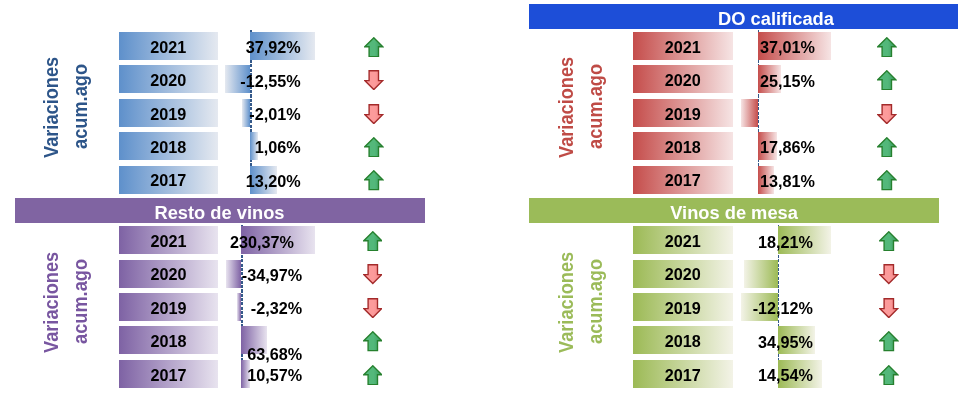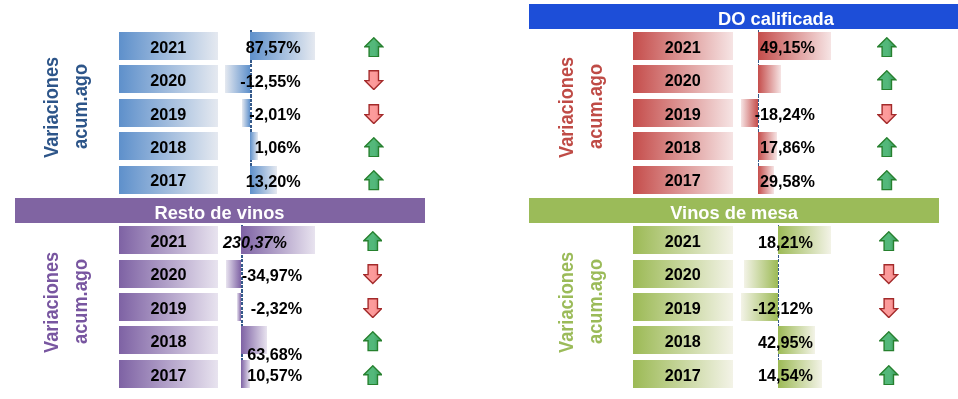--- a/index.html
+++ b/index.html
@@ -21,21 +21,21 @@
 <body>
 
 <div class="stage" id="stage">
     <div class="panel">
       <div class="axis-title" style="color: rgb(45, 85, 137); left: 41px; top: 158.3px;">Variaciones</div>
       <div class="axis-title" style="color: rgb(45, 85, 137); left: 69.8px; top: 149.3px;">acum.ago</div>
       <div class="zero-line" style="left: 250.3px; top: 30.3px; height: 163.6px;"></div>
       <div class="year-bar" style="left: 118.7px; width: 99.1px; top: 31.9px; height: 28px; background: linear-gradient(to right, rgb(94, 144, 203) 0%, rgb(229, 233, 240) 100%);"></div>
       <div class="year-label" style="left: 118.7px; width: 99.1px; top: 31.9px; height: 28px;">2021</div>
       <div class="data-bar" style="top: 31.9px; height: 28px; left: 250.3px; width: 65px; background: linear-gradient(to right, rgb(94, 144, 203) 0%, rgb(229, 233, 240) 100%);"></div>
-      <div class="value-label" style="left: 130.6px; width: 170px; top: 39.2px;">87,57%</div>
+      <div class="value-label" style="left: 130.6px; width: 170px; top: 39.2px;">37,92%</div>
       <div class="arrow-icon" style="left: 364px; top: 36.7px; width: 19.6px; height: 20.4px;">
         <svg width="19.6" height="20.4" viewBox="0 0 100 104" style="display: block;">
           <defs>
             <linearGradient id="ag0" x1="0" y1="0" x2="1" y2="0">
               <stop offset="0%" stop-color="#3FA066"></stop>
               <stop offset="14%" stop-color="#53B87A"></stop>
               <stop offset="55%" stop-color="#53B87A"></stop>
               <stop offset="86%" stop-color="#3FA066"></stop>
               <stop offset="100%" stop-color="#3FA066"></stop>
             </linearGradient>
@@ -119,56 +119,56 @@
     <div class="panel">
       <div class="panel-header" style="left: 529px; width: 494px; top: 3.5px; height: 25.8px; background: #1d4ed8;">
         <span class="panel-title-text">DO calificada</span>
       </div>
       <div class="axis-title" style="color: rgb(191, 75, 70); left: 555.7px; top: 158.3px;">Variaciones</div>
       <div class="axis-title" style="color: rgb(191, 75, 70); left: 584.5px; top: 149.3px;">acum.ago</div>
       <div class="zero-line" style="left: 758.2px; top: 30.3px; height: 163.6px;"></div>
       <div class="year-bar" style="left: 632.8px; width: 99.9px; top: 31.9px; height: 28px; background: linear-gradient(to right, rgb(197, 77, 75) 0%, rgb(246, 228, 228) 100%);"></div>
       <div class="year-label" style="left: 632.8px; width: 99.9px; top: 31.9px; height: 28px;">2021</div>
       <div class="data-bar" style="top: 31.9px; height: 28px; left: 758.2px; width: 73px; background: linear-gradient(to right, rgb(197, 77, 75) 0%, rgb(246, 228, 228) 100%);"></div>
-      <div class="value-label" style="left: 645px; width: 170px; top: 39.2px;">49,15%</div>
+      <div class="value-label" style="left: 645px; width: 170px; top: 39.2px;">37,01%</div>
       <div class="arrow-icon" style="left: 877.4px; top: 36.7px; width: 19.6px; height: 20.4px;">
         <svg width="19.6" height="20.4" viewBox="0 0 100 104" style="display: block;">
           <defs>
             <linearGradient id="ag5" x1="0" y1="0" x2="1" y2="0">
               <stop offset="0%" stop-color="#3FA066"></stop>
               <stop offset="14%" stop-color="#53B87A"></stop>
               <stop offset="55%" stop-color="#53B87A"></stop>
               <stop offset="86%" stop-color="#3FA066"></stop>
               <stop offset="100%" stop-color="#3FA066"></stop>
             </linearGradient>
           </defs>
           <path d="M50 4 L96 50 L74 50 L74 100 L26 100 L26 50 L4 50 Z" fill="url(#ag5)" stroke="#26802E" stroke-width="7" stroke-linejoin="miter" stroke-miterlimit="4"></path>
         </svg>
       </div>
       <div class="year-bar" style="left: 632.8px; width: 99.9px; top: 65.3px; height: 28px; background: linear-gradient(to right, rgb(197, 77, 75) 0%, rgb(246, 228, 228) 100%);"></div>
       <div class="year-label" style="left: 632.8px; width: 99.9px; top: 65.3px; height: 28px;">2020</div>
       <div class="data-bar" style="top: 65.3px; height: 28px; left: 758.2px; width: 23px; background: linear-gradient(to right, rgb(197, 77, 75) 0%, rgb(246, 228, 228) 100%);"></div>
+      <div class="value-label" style="left: 645px; width: 170px; top: 72.6px;">25,15%</div>
       <div class="arrow-icon" style="left: 877.4px; top: 70.1px; width: 19.6px; height: 20.4px;">
         <svg width="19.6" height="20.4" viewBox="0 0 100 104" style="display: block;">
           <defs>
             <linearGradient id="ag6" x1="0" y1="0" x2="1" y2="0">
               <stop offset="0%" stop-color="#3FA066"></stop>
               <stop offset="14%" stop-color="#53B87A"></stop>
               <stop offset="55%" stop-color="#53B87A"></stop>
               <stop offset="86%" stop-color="#3FA066"></stop>
               <stop offset="100%" stop-color="#3FA066"></stop>
             </linearGradient>
           </defs>
           <path d="M50 4 L96 50 L74 50 L74 100 L26 100 L26 50 L4 50 Z" fill="url(#ag6)" stroke="#26802E" stroke-width="7" stroke-linejoin="miter" stroke-miterlimit="4"></path>
         </svg>
       </div>
       <div class="year-bar" style="left: 632.8px; width: 99.9px; top: 98.7px; height: 28px; background: linear-gradient(to right, rgb(197, 77, 75) 0%, rgb(246, 228, 228) 100%);"></div>
       <div class="year-label" style="left: 632.8px; width: 99.9px; top: 98.7px; height: 28px;">2019</div>
       <div class="data-bar" style="top: 98.7px; height: 28px; left: 741.2px; width: 17px; background: linear-gradient(to left, rgb(197, 77, 75) 0%, rgb(246, 228, 228) 100%);"></div>
-      <div class="value-label" style="left: 645px; width: 170px; top: 106px;">-18,24%</div>
       <div class="arrow-icon" style="left: 877.4px; top: 103.5px; width: 19.6px; height: 20.4px;">
         <svg width="19.6" height="20.4" viewBox="0 0 100 104" style="display: block;">
           <defs>
             <linearGradient id="ag7" x1="0" y1="0" x2="1" y2="0">
               <stop offset="0%" stop-color="#F58C8C"></stop>
               <stop offset="14%" stop-color="#FC9B9B"></stop>
               <stop offset="55%" stop-color="#FC9B9B"></stop>
               <stop offset="86%" stop-color="#F58C8C"></stop>
               <stop offset="100%" stop-color="#F58C8C"></stop>
             </linearGradient>
@@ -190,21 +190,21 @@
               <stop offset="86%" stop-color="#3FA066"></stop>
               <stop offset="100%" stop-color="#3FA066"></stop>
             </linearGradient>
           </defs>
           <path d="M50 4 L96 50 L74 50 L74 100 L26 100 L26 50 L4 50 Z" fill="url(#ag8)" stroke="#26802E" stroke-width="7" stroke-linejoin="miter" stroke-miterlimit="4"></path>
         </svg>
       </div>
       <div class="year-bar" style="left: 632.8px; width: 99.9px; top: 165.5px; height: 28px; background: linear-gradient(to right, rgb(197, 77, 75) 0%, rgb(246, 228, 228) 100%);"></div>
       <div class="year-label" style="left: 632.8px; width: 99.9px; top: 165.5px; height: 28px;">2017</div>
       <div class="data-bar" style="top: 165.5px; height: 28px; left: 758.2px; width: 16px; background: linear-gradient(to right, rgb(197, 77, 75) 0%, rgb(246, 228, 228) 100%);"></div>
-      <div class="value-label" style="left: 645px; width: 170px; top: 172.8px;">29,58%</div>
+      <div class="value-label" style="left: 645px; width: 170px; top: 172.8px;">13,81%</div>
       <div class="arrow-icon" style="left: 877.4px; top: 170.3px; width: 19.6px; height: 20.4px;">
         <svg width="19.6" height="20.4" viewBox="0 0 100 104" style="display: block;">
           <defs>
             <linearGradient id="ag9" x1="0" y1="0" x2="1" y2="0">
               <stop offset="0%" stop-color="#3FA066"></stop>
               <stop offset="14%" stop-color="#53B87A"></stop>
               <stop offset="55%" stop-color="#53B87A"></stop>
               <stop offset="86%" stop-color="#3FA066"></stop>
               <stop offset="100%" stop-color="#3FA066"></stop>
             </linearGradient>
@@ -216,21 +216,21 @@
     <div class="panel">
       <div class="panel-header" style="left: 14.5px; width: 410px; top: 198.3px; height: 25px; background: rgb(128, 100, 162);">
         <span class="panel-title-text">Resto de vinos</span>
       </div>
       <div class="axis-title" style="color: rgb(120, 86, 160); left: 41.2px; top: 352.6px;">Variaciones</div>
       <div class="axis-title" style="color: rgb(120, 86, 160); left: 70px; top: 343.6px;">acum.ago</div>
       <div class="zero-line" style="left: 241.3px; top: 224.6px; height: 163.6px;"></div>
       <div class="year-bar" style="left: 118.5px; width: 99.9px; top: 226.2px; height: 28px; background: linear-gradient(to right, rgb(126, 98, 164) 0%, rgb(232, 227, 239) 100%);"></div>
       <div class="year-label" style="left: 118.5px; width: 99.9px; top: 226.2px; height: 28px;">2021</div>
       <div class="data-bar" style="top: 226.2px; height: 28px; left: 241.3px; width: 74px; background: linear-gradient(to right, rgb(126, 98, 164) 0%, rgb(232, 227, 239) 100%);"></div>
-      <div class="value-label" style="left: 117px; width: 170px; top: 233.5px; font-style: italic;">230,37%</div>
+      <div class="value-label" style="left: 124px; width: 170px; top: 233.5px;">230,37%</div>
       <div class="arrow-icon" style="left: 362.8px; top: 231px; width: 19.6px; height: 20.4px;">
         <svg width="19.6" height="20.4" viewBox="0 0 100 104" style="display: block;">
           <defs>
             <linearGradient id="ag10" x1="0" y1="0" x2="1" y2="0">
               <stop offset="0%" stop-color="#3FA066"></stop>
               <stop offset="14%" stop-color="#53B87A"></stop>
               <stop offset="55%" stop-color="#53B87A"></stop>
               <stop offset="86%" stop-color="#3FA066"></stop>
               <stop offset="100%" stop-color="#3FA066"></stop>
             </linearGradient>
@@ -367,21 +367,21 @@
               <stop offset="86%" stop-color="#F58C8C"></stop>
               <stop offset="100%" stop-color="#F58C8C"></stop>
             </linearGradient>
           </defs>
           <path d="M50 100 L4 54 L26 54 L26 4 L74 4 L74 54 L96 54 Z" fill="url(#ag17)" stroke="#A32A2A" stroke-width="7" stroke-linejoin="miter" stroke-miterlimit="4"></path>
         </svg>
       </div>
       <div class="year-bar" style="left: 632.8px; width: 99.9px; top: 326.4px; height: 28px; background: linear-gradient(to right, rgb(156, 186, 85) 0%, rgb(243, 243, 231) 100%);"></div>
       <div class="year-label" style="left: 632.8px; width: 99.9px; top: 326.4px; height: 28px;">2018</div>
       <div class="data-bar" style="top: 326.4px; height: 28px; left: 777.8px; width: 37px; background: linear-gradient(to right, rgb(156, 186, 85) 0%, rgb(243, 243, 231) 100%);"></div>
-      <div class="value-label" style="left: 643px; width: 170px; top: 333.7px;">42,95%</div>
+      <div class="value-label" style="left: 643px; width: 170px; top: 333.7px;">34,95%</div>
       <div class="arrow-icon" style="left: 879.2px; top: 331.2px; width: 19.6px; height: 20.4px;">
         <svg width="19.6" height="20.4" viewBox="0 0 100 104" style="display: block;">
           <defs>
             <linearGradient id="ag18" x1="0" y1="0" x2="1" y2="0">
               <stop offset="0%" stop-color="#3FA066"></stop>
               <stop offset="14%" stop-color="#53B87A"></stop>
               <stop offset="55%" stop-color="#53B87A"></stop>
               <stop offset="86%" stop-color="#3FA066"></stop>
               <stop offset="100%" stop-color="#3FA066"></stop>
             </linearGradient>

